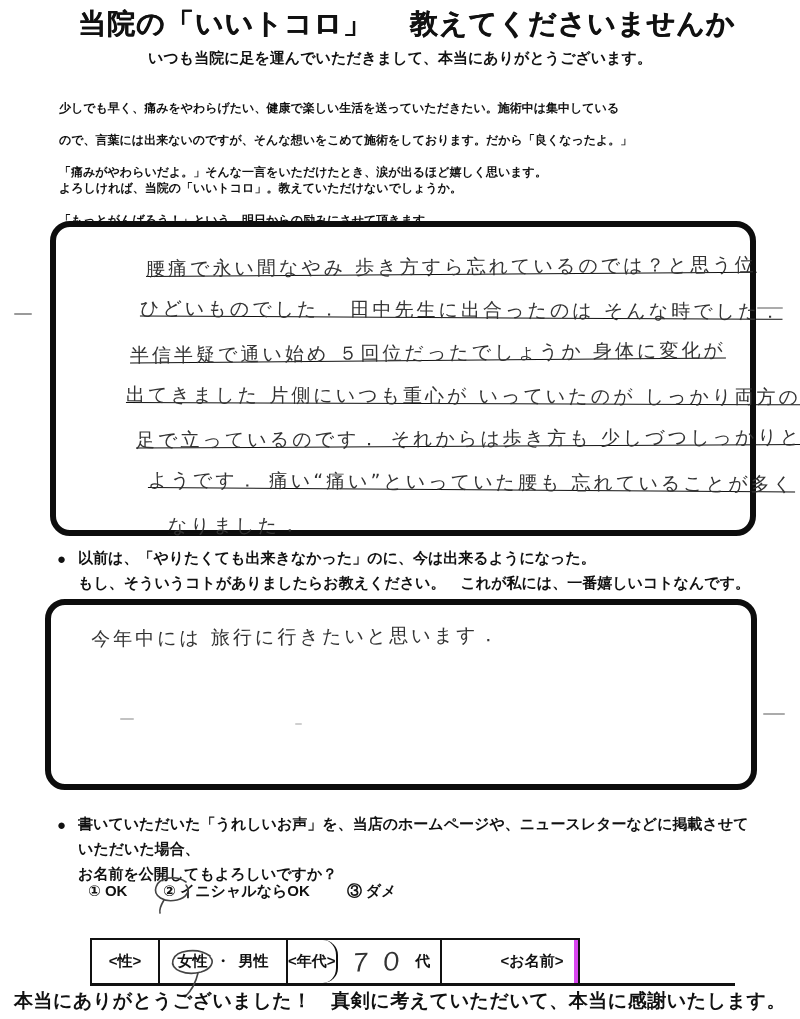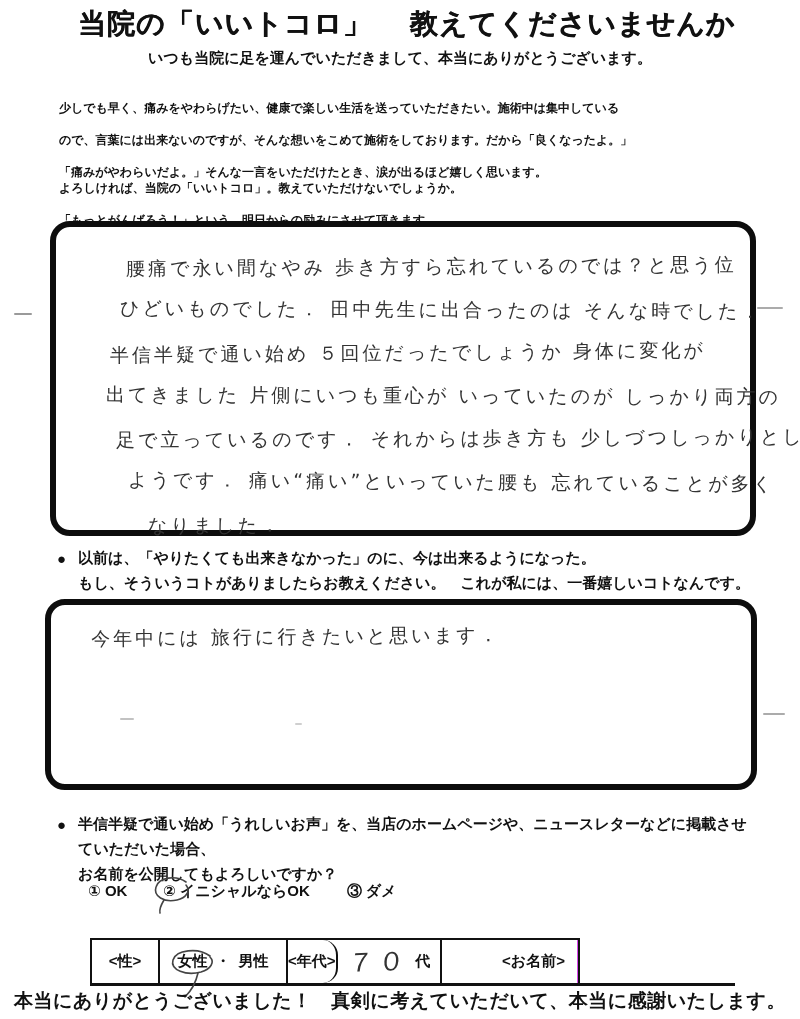--- a/index.html
+++ b/index.html
@@ -46,21 +46,21 @@
     box-sizing:border-box;background:#fff;
   }
   .box-testimonial{left:50px;top:221px;width:706px;height:315px;}
   .box-wish{left:45px;top:599px;width:712px;height:191px;}
   .hw{
     font-family:"DejaVu Sans",sans-serif;
     color:#333;
     letter-spacing:3px;
     transform:rotate(-0.6deg);
   }
-  .hw-lines{padding:18px 24px 0 42px;}
+  .hw-lines{padding:18px 24px 0 62px;text-decoration:underline;}
   .hw-line{font-size:19px;height:43px;line-height:43px;white-space:nowrap;}
   .hw-line:nth-child(1){margin-left:28px;transform:rotate(-0.4deg);}
   .hw-line:nth-child(2){margin-left:22px;transform:rotate(0.3deg);}
   .hw-line:nth-child(3){margin-left:12px;transform:rotate(-0.5deg);}
   .hw-line:nth-child(4){margin-left:8px;transform:rotate(0.2deg);}
   .hw-line:nth-child(5){margin-left:18px;transform:rotate(-0.3deg);}
   .hw-line:nth-child(6){margin-left:30px;transform:rotate(0.4deg);}
   .hw-line:nth-child(7){margin-left:50px;transform:rotate(-0.2deg);}
   .hw-wish{padding:18px 0 0 40px;font-size:19px;}
   
@@ -77,21 +77,21 @@
     display:flex;
     border:2px solid #111;border-bottom-width:3px;
     box-sizing:border-box;background:#fff;
   }
   .cell{
     display:flex;align-items:center;justify-content:center;
     border-right:2px solid #111;box-sizing:border-box;
     font-size:15px;font-weight:bold;position:relative;
     white-space:nowrap;
   }
-  .cell:last-child{border-right:1px solid #d946ef;margin-left:48px;}
+  .cell:last-child{border-right:4px solid #d946ef;margin-left:48px;}
   .cell-sex{width:74px;}
   .cell-gender{width:140px;}
   .cell-age-h{width:52px;border-radius:15px;}
   .cell-age{width:114px;}
   .cell-name-h{width:96px;border-right:none;}
   .table-ext{
     left:578px;top:938px;width:157px;height:48px;
     border-bottom:3px solid #111;box-sizing:border-box;
   }
   .age-num{
@@ -144,21 +144,21 @@
     <span class="bullet-text">以前は、「やりたくても出来きなかった」のに、今は出来るようになった。
 もし、そういうコトがありましたらお教えください。　これが私には、一番嬉しいコトなんです。</span>
   </div>
 
   <div class="abs hw-box box-wish">
     <div class="hw hw-wish">今年中には 旅行に行きたいと思います．</div>
   </div>
 
   <div class="abs bullet-block bullet-q2">
     <span class="bullet-dot">●</span>
-    <span class="bullet-text">半信半疑で通い始め「うれしいお声」を、当店のホームページや、ニュースレターなどに掲載させていただいた場合、
+    <span class="bullet-text">書いていただいた「うれしいお声」を、当店のホームページや、ニュースレターなどに掲載させていただいた場合、
 お名前を公開してもよろしいですか？</span>
   </div>
 
   <div class="abs option opt1">
     <span>①</span>
     <span>OK</span>
   </div>
   <div class="abs option opt2">
     <span>②</span>
     <span>イニシャルならOK</span>

